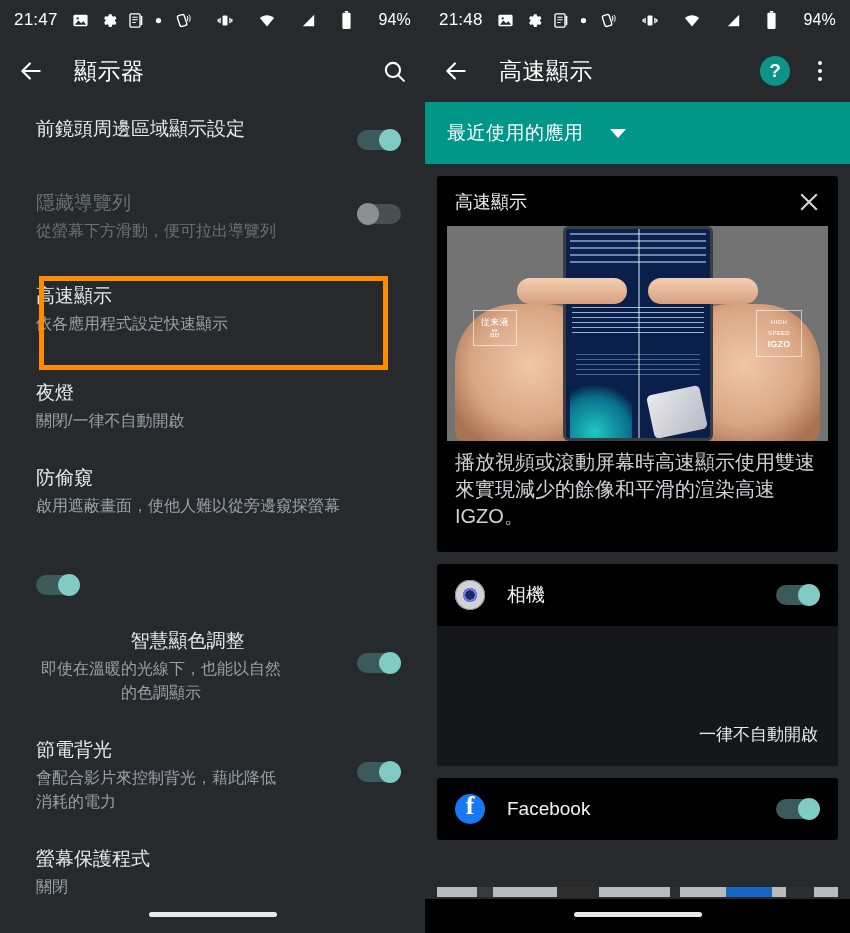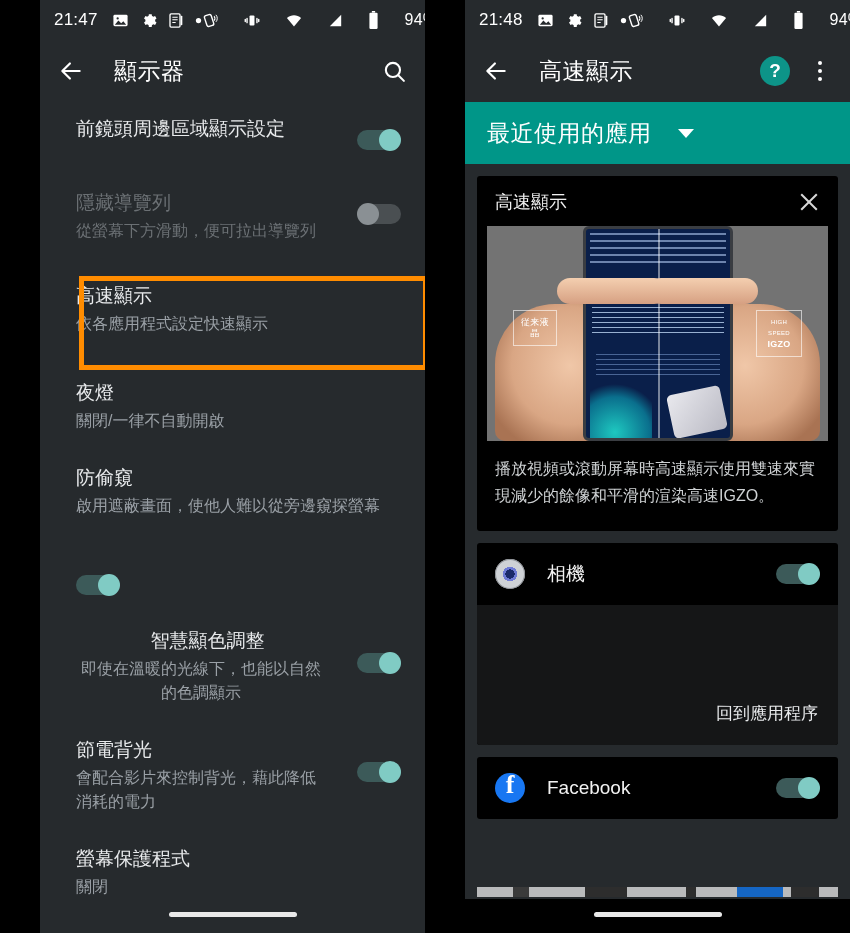--- a/index.html
+++ b/index.html
@@ -1,18 +1,18 @@
 <!DOCTYPE html>
 <html><head>
 <meta charset="utf-8">
 <style>
   html,body{margin:0;padding:0;background:#000;}
   body{width:850px;height:933px;overflow:hidden;font-family:"Liberation Sans","DejaVu Sans",sans-serif;}
   .screens{display:flex;width:850px;height:933px;}
-  .panel{width:425px;height:933px;position:relative;overflow:hidden;margin-left:40px;}
+  .panel{width:425px;height:933px;position:relative;overflow:hidden;}
   .panel-left{background:#262a2d;}
   .panel-right{background:#262a2d;}
 
   
   .statusbar{height:40px;display:flex;align-items:center;padding:0 14px;color:#fff;font-size:17px;letter-spacing:.2px;}
   .sb-time{font-size:17px;font-weight:400;margin-right:14px;}
   .sb-left-icons{display:flex;align-items:center;gap:11px;}
   .sb-spacer{flex:1;}
   .sb-right-icons{display:flex;align-items:center;gap:24px;}
   .sb-batt{font-size:16px;margin-left:2px;}
@@ -48,21 +48,21 @@
 
   
   .highlight-box{position:absolute;border:5px solid #ff8c00;box-sizing:border-box;pointer-events:none;}
 
   
   .home-indicator{position:absolute;left:50%;transform:translateX(-50%);bottom:16px;width:128px;height:5px;
                   background:#e9e9e9;border-radius:3px;}
 
   
   .green-bar{background:#009688;height:62px;display:flex;align-items:center;padding:0 22px;}
-  .green-bar-label{color:#fff;font-size:23px;letter-spacing:.5px;}
+  .green-bar-label{color:#fff;font-size:19px;letter-spacing:.5px;}
   .caret{margin-left:26px;width:0;height:0;border-left:8px solid transparent;border-right:8px solid transparent;
          border-top:9px solid #ffffff;}
 
   .rscroll{height:calc(933px - 40px - 62px - 62px);overflow:hidden;padding:0;}
   .card{background:#000;margin:12px;border-radius:3px;overflow:hidden;}
   .card-head{display:flex;align-items:center;padding:14px 18px 6px 18px;}
   .card-head-title{color:#f1f1f1;font-size:18px;flex:1;}
   .xclose{width:22px;height:22px;position:relative;}
   .xclose:before,.xclose:after{content:"";position:absolute;left:0;top:10px;width:22px;height:2px;background:#d8d8d8;}
   .xclose:before{transform:rotate(45deg);}
@@ -90,21 +90,21 @@
   .promo .finger{position:absolute;top:52px;width:110px;height:26px;border-radius:14px;
       background:linear-gradient(to bottom,#f4cfb0,#d6a082);}
   .promo .finger-l{left:70px;}
   .promo .finger-r{right:70px;}
   .promo .tag{position:absolute;top:84px;border:1px solid rgba(255,255,255,.6);color:#fff;font-size:9px;
       padding:6px 5px;text-align:center;line-height:11px;letter-spacing:.3px;}
   .promo .tag-l{left:26px;width:32px;}
   .promo .tag-r{right:26px;width:34px;font-weight:700;}
   .promo .tag-r .sm{font-size:6px;display:block;font-weight:400;}
 
-  .card-body{color:#cfd2d4;font-size:16px;line-height:27px;padding:14px 18px 22px 18px;}
+  .card-body{color:#cfd2d4;font-size:20px;line-height:27px;padding:8px 18px 22px 18px;}
 
   .app-row{display:flex;align-items:center;padding:16px 18px;}
   .app-icon{width:30px;height:30px;border-radius:50%;flex:0 0 auto;}
   .app-icon.camera{background:radial-gradient(circle at 50% 50%,#1b2a6b 0 22%,#6f7bd6 22% 34%,#cfd2d6 34% 100%);
                    box-shadow:inset 0 0 0 1px #8d9196;}
   .app-icon.facebook{background:#1877f2;position:relative;}
   .app-icon.facebook:after{content:"f";position:absolute;left:0;right:0;top:-3px;color:#fff;font-size:26px;
                    font-weight:700;text-align:center;font-family:"Liberation Serif",serif;}
   .app-name{color:#f2f2f2;font-size:19px;margin-left:22px;flex:1;}
 
@@ -426,21 +426,21 @@
       <div class="card">
         <div class="app-row">
           <span class="app-icon camera"></span>
           <span class="app-name">相機</span>
           <span class="toggle on">
               <span class="track"></span>
               <span class="thumb"></span>
             </span>
         </div>
         <div class="blank-block">
-          <div class="blank-note">回到應用程序</div>
+          <div class="blank-note">一律不自動開啟</div>
         </div>
       </div>
 
       <div class="card">
         <div class="app-row">
           <span class="app-icon facebook"></span>
           <span class="app-name">Facebook</span>
           <span class="toggle on">
               <span class="track"></span>
               <span class="thumb"></span>

